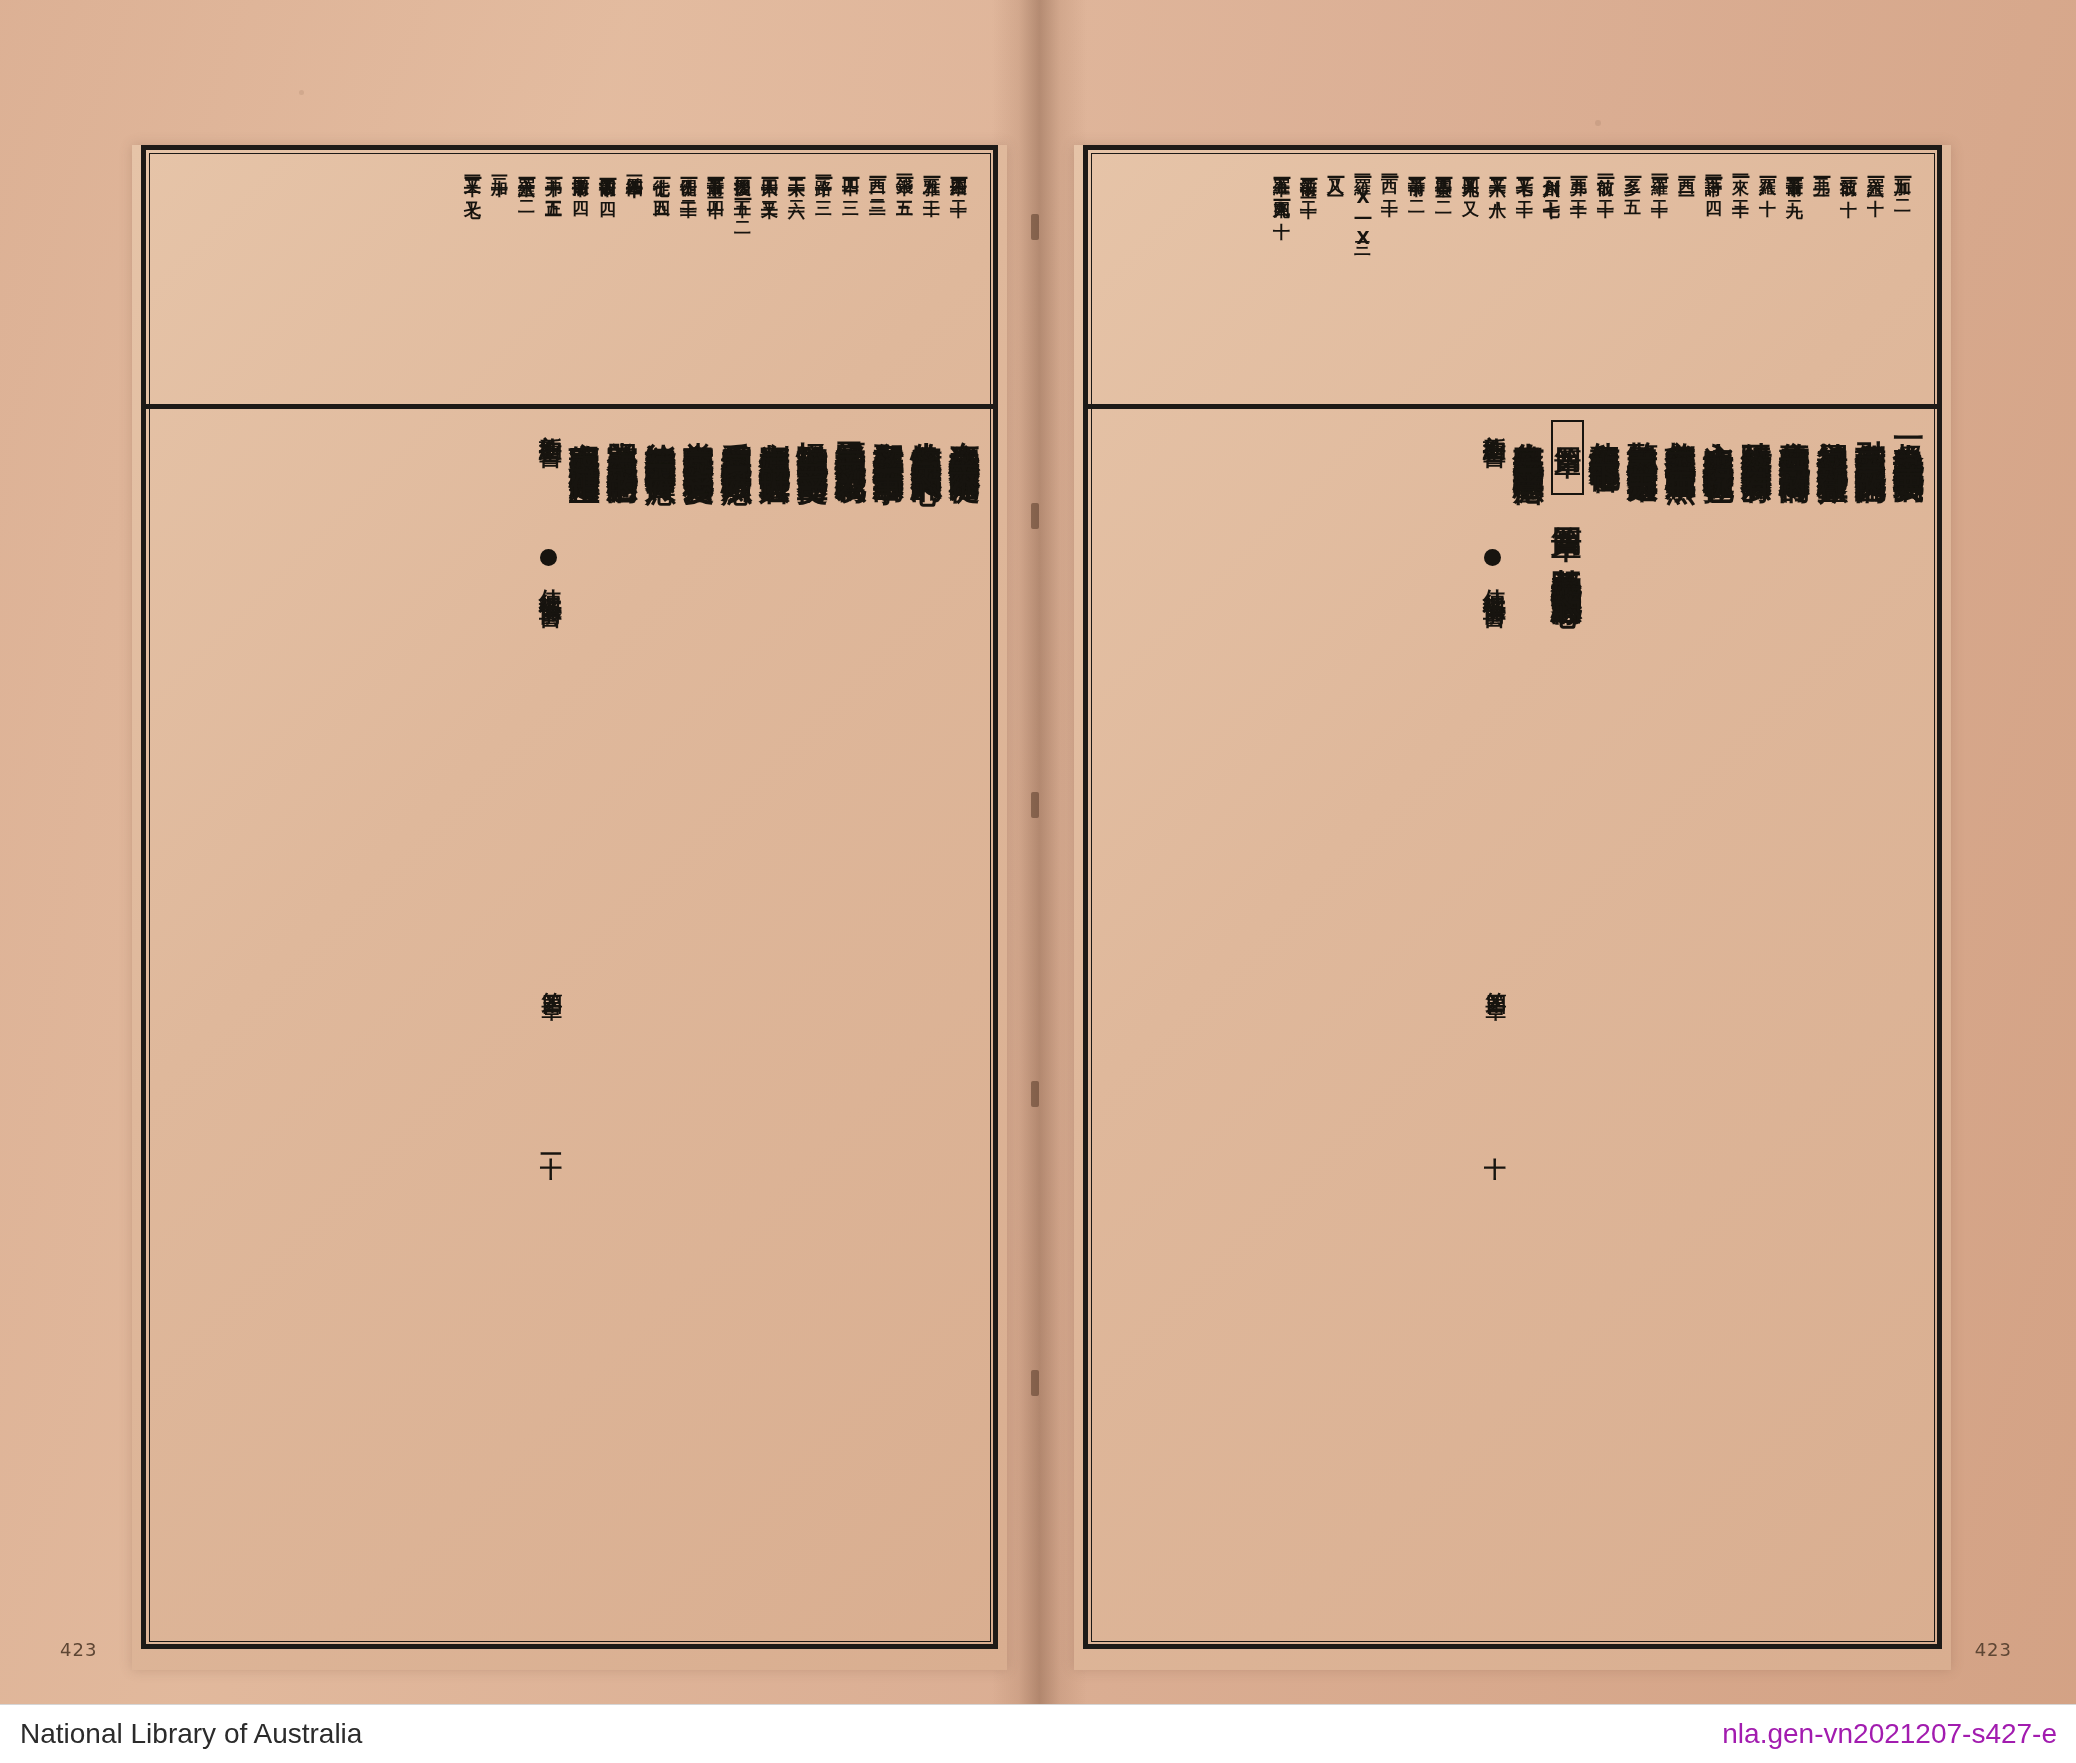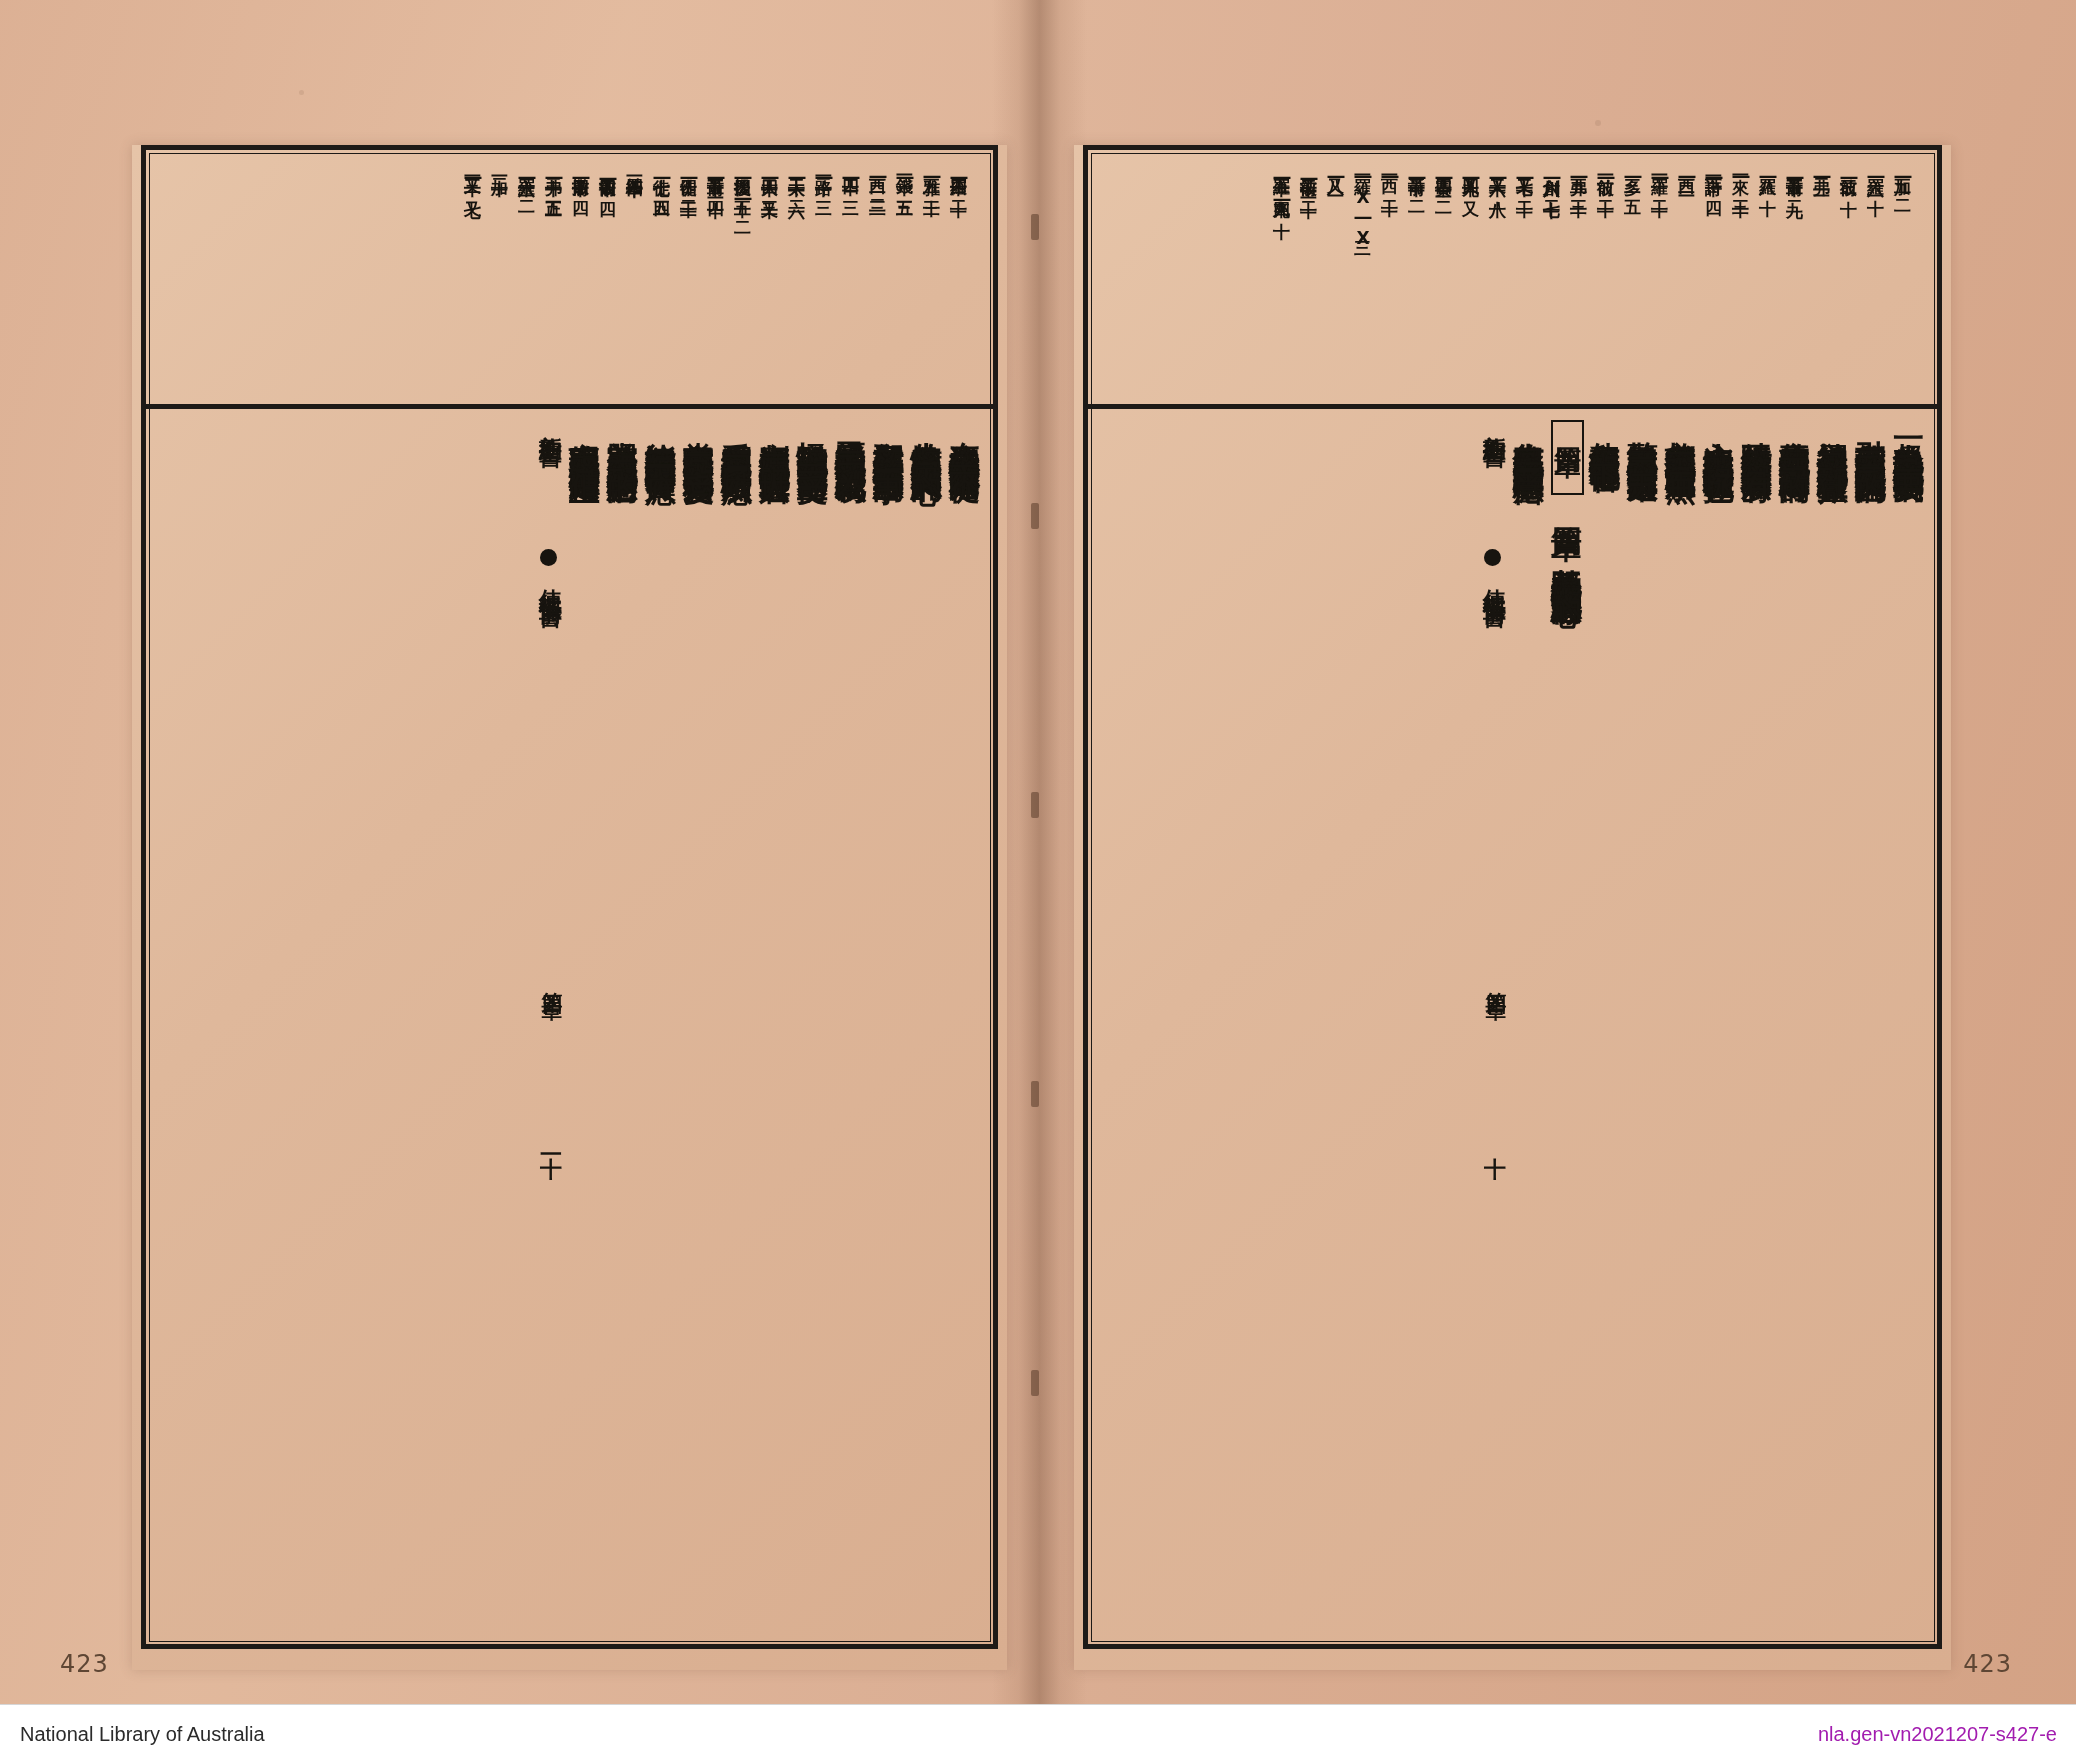--- a/index.html
+++ b/index.html
@@ -186,22 +186,22 @@
     width: 17px;
     height: 17px;
     background: #17140f;
     border-radius: 50%;
     margin: 7px auto;
   }
 
   
   .foot-number {
     position: absolute;
-    bottom: 26px;
-    font-size: 24px;
+    bottom: 44px;
+    font-size: 18px;
     color: #5e4634;
     font-family: "DejaVu Sans", sans-serif;
     letter-spacing: 1px;
   }
   #foot-left  { left: 60px; }
   #foot-right { right: 65px; }
 
   
   #metabar {
     position: absolute;
@@ -210,21 +210,21 @@
     width: 2077px;
     height: 59px;
     background: #ffffff;
     border-top: 0.5px solid #d6d6d6;
     display: flex;
     align-items: center;
     justify-content: space-between;
     padding: 0 20px;
     box-sizing: border-box;
     font-family: "Liberation Sans", sans-serif;
-    font-size: 20px;
+    font-size: 28px;
     color: #2b2b2b;
   }
   #metabar .right { color: #a21caf; }
 
   
   .speck {
     position: absolute;
     background: rgba(110,75,52,0.13);
     border-radius: 50%;
   }

